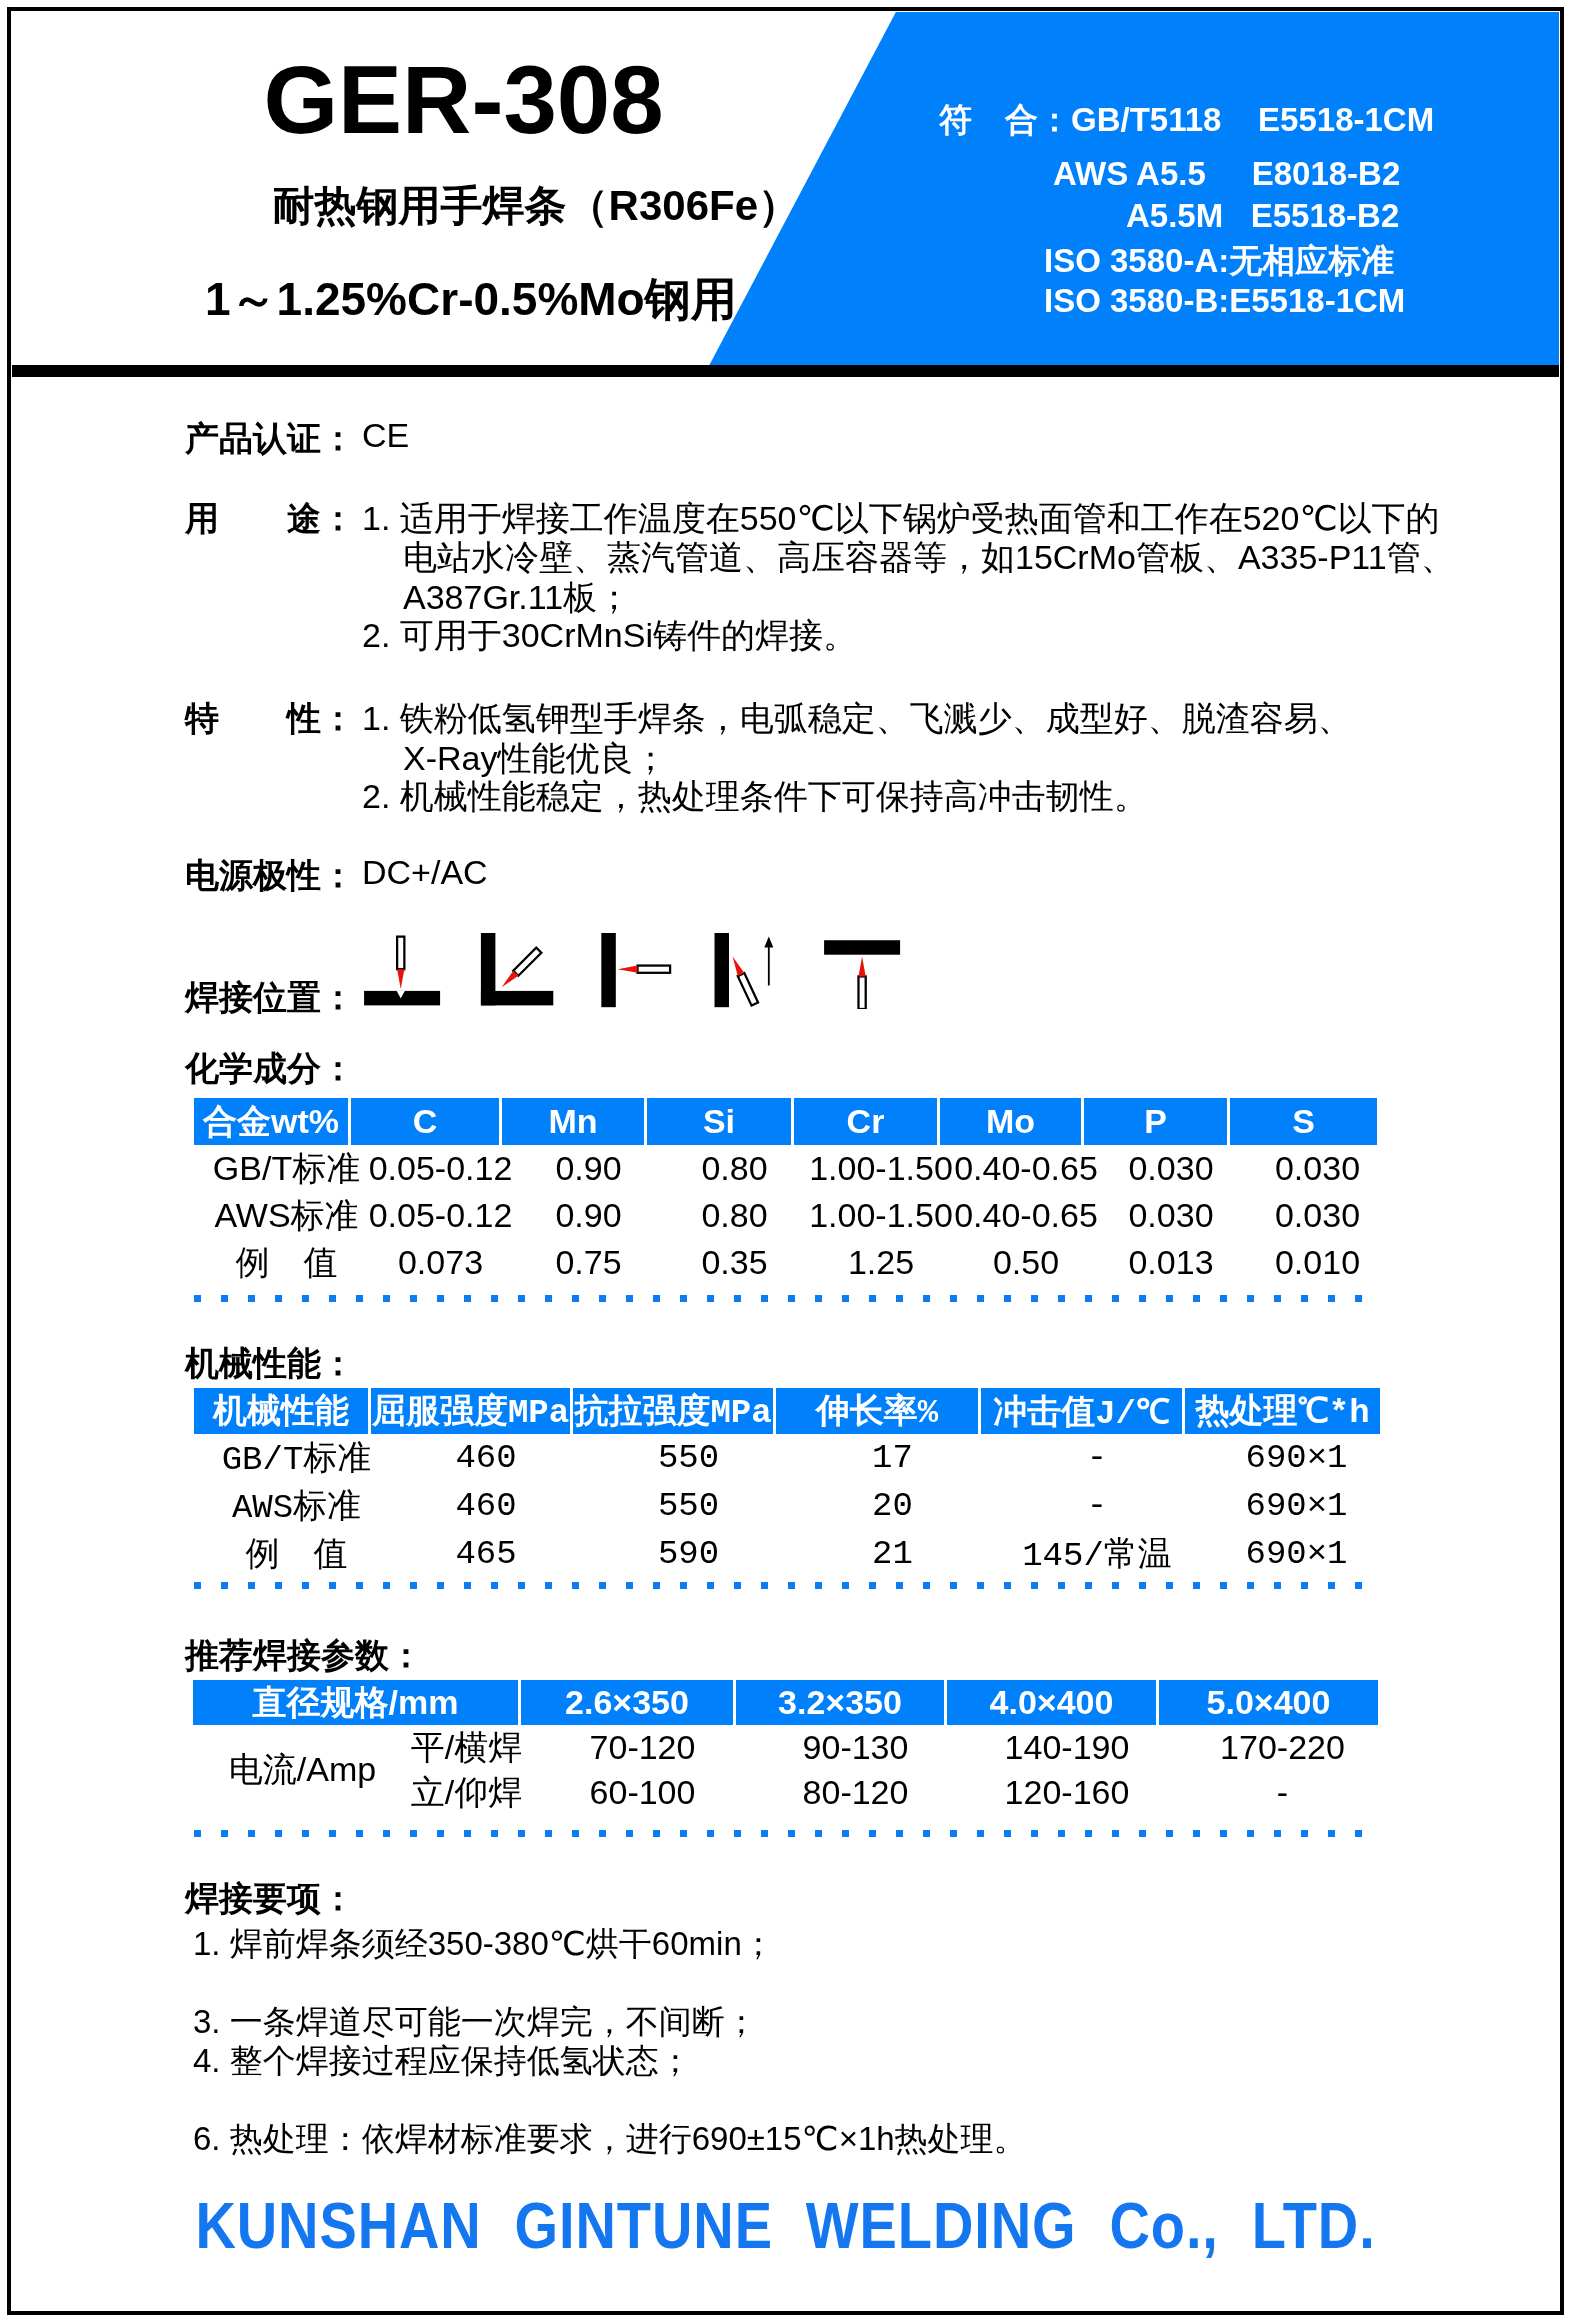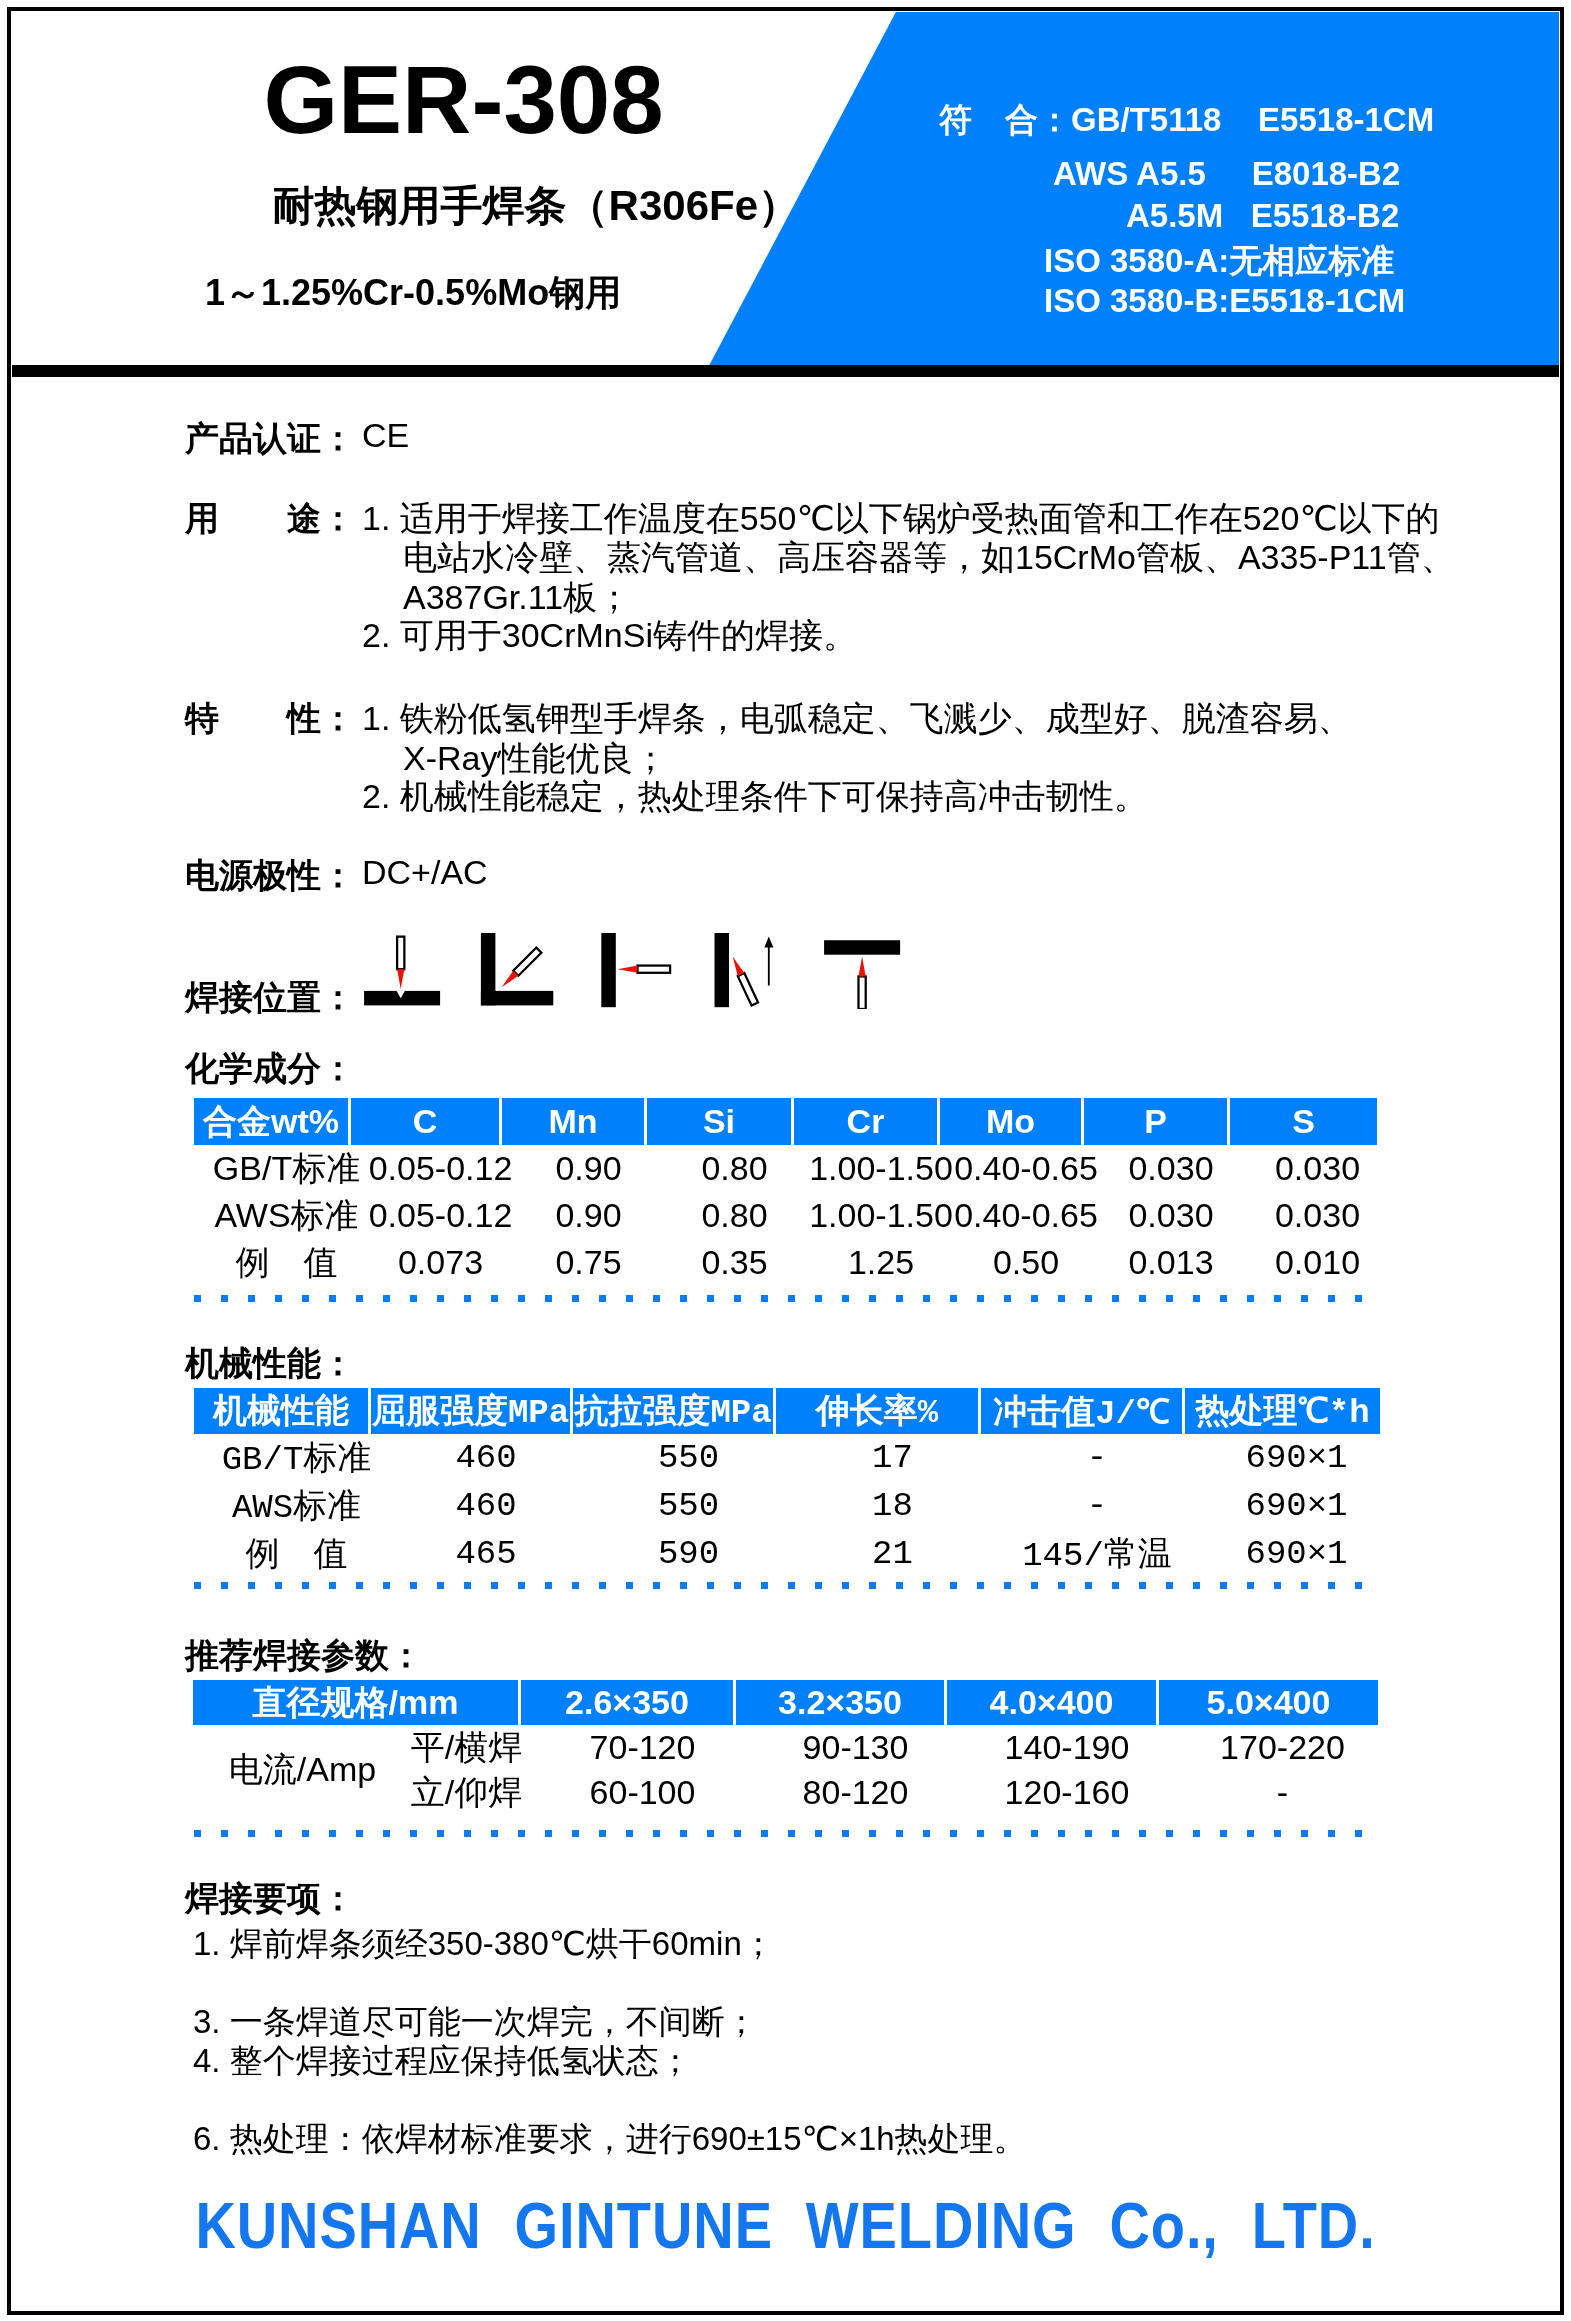--- a/index.html
+++ b/index.html
@@ -6,21 +6,21 @@
   .page{position:relative;width:1571px;height:2322px;background:#fff;overflow:hidden;
         font-family:"Liberation Sans","DejaVu Sans",sans-serif;color:#000;}
   .frame{position:absolute;left:7.3px;top:7.3px;right:7.3px;bottom:7.3px;border:4.5px solid #000;pointer-events:none;}
   .banner{position:absolute;left:636px;top:11.8px;width:923px;height:354px;background:#0080fa;
           clip-path:polygon(260px 0,923px 0,923px 354px,73px 354px);}
   .black-bar{position:absolute;left:11.8px;top:365px;width:1547px;height:11.8px;background:#000;}
   .title{position:absolute;left:127px;top:45px;width:673px;text-align:center;
          font-size:96px;font-weight:bold;}
   .subtitle{position:absolute;left:127px;top:178px;width:673px;text-align:right;
             font-size:42px;font-weight:bold;}
-  .steel{position:absolute;left:205px;top:269px;font-size:36px;font-weight:bold;white-space:pre;}
+  .steel{position:absolute;left:205px;top:269px;font-size:46px;font-weight:bold;white-space:pre;}
   .bl{position:absolute;color:#fff;font-weight:bold;font-size:33px;white-space:pre;}
   .bl1{left:902px;top:98px;margin-left:37px;} .bl2{left:1053px;top:155px;} .bl3{left:1126px;top:197px;}
   .bl4{left:1044px;top:239px;} .bl5{left:1044px;top:282px;}
   .lbl{position:absolute;left:185px;font-weight:bold;font-size:34px;white-space:pre;}
   .val{position:absolute;left:362px;font-size:34px;white-space:pre;}
   .tline{position:absolute;font-size:34px;white-space:pre;}
   .hdg{position:absolute;left:185px;font-weight:bold;font-size:34px;white-space:pre;}
   .icons{position:absolute;left:362px;top:933px;display:flex;gap:33px;}
   .tbl{position:absolute;display:grid;}
   .chem{left:194px;top:1098px;grid-template-columns:157px 151px 145px 147px 146px 144px 146px 147px;
@@ -172,21 +172,21 @@
     <div class="td">GB/T标准</div>
     <div class="td">460</div>
     <div class="td">550</div>
     <div class="td">17</div>
     <div class="td">-</div>
     <div class="td">690×1</div>
 
     <div class="td">AWS标准</div>
     <div class="td">460</div>
     <div class="td">550</div>
-    <div class="td">18</div>
+    <div class="td">20</div>
     <div class="td">-</div>
     <div class="td">690×1</div>
 
     <div class="td">例　值</div>
     <div class="td">465</div>
     <div class="td">590</div>
     <div class="td">21</div>
     <div class="td">145/常温</div>
     <div class="td">690×1</div>
   </div>

